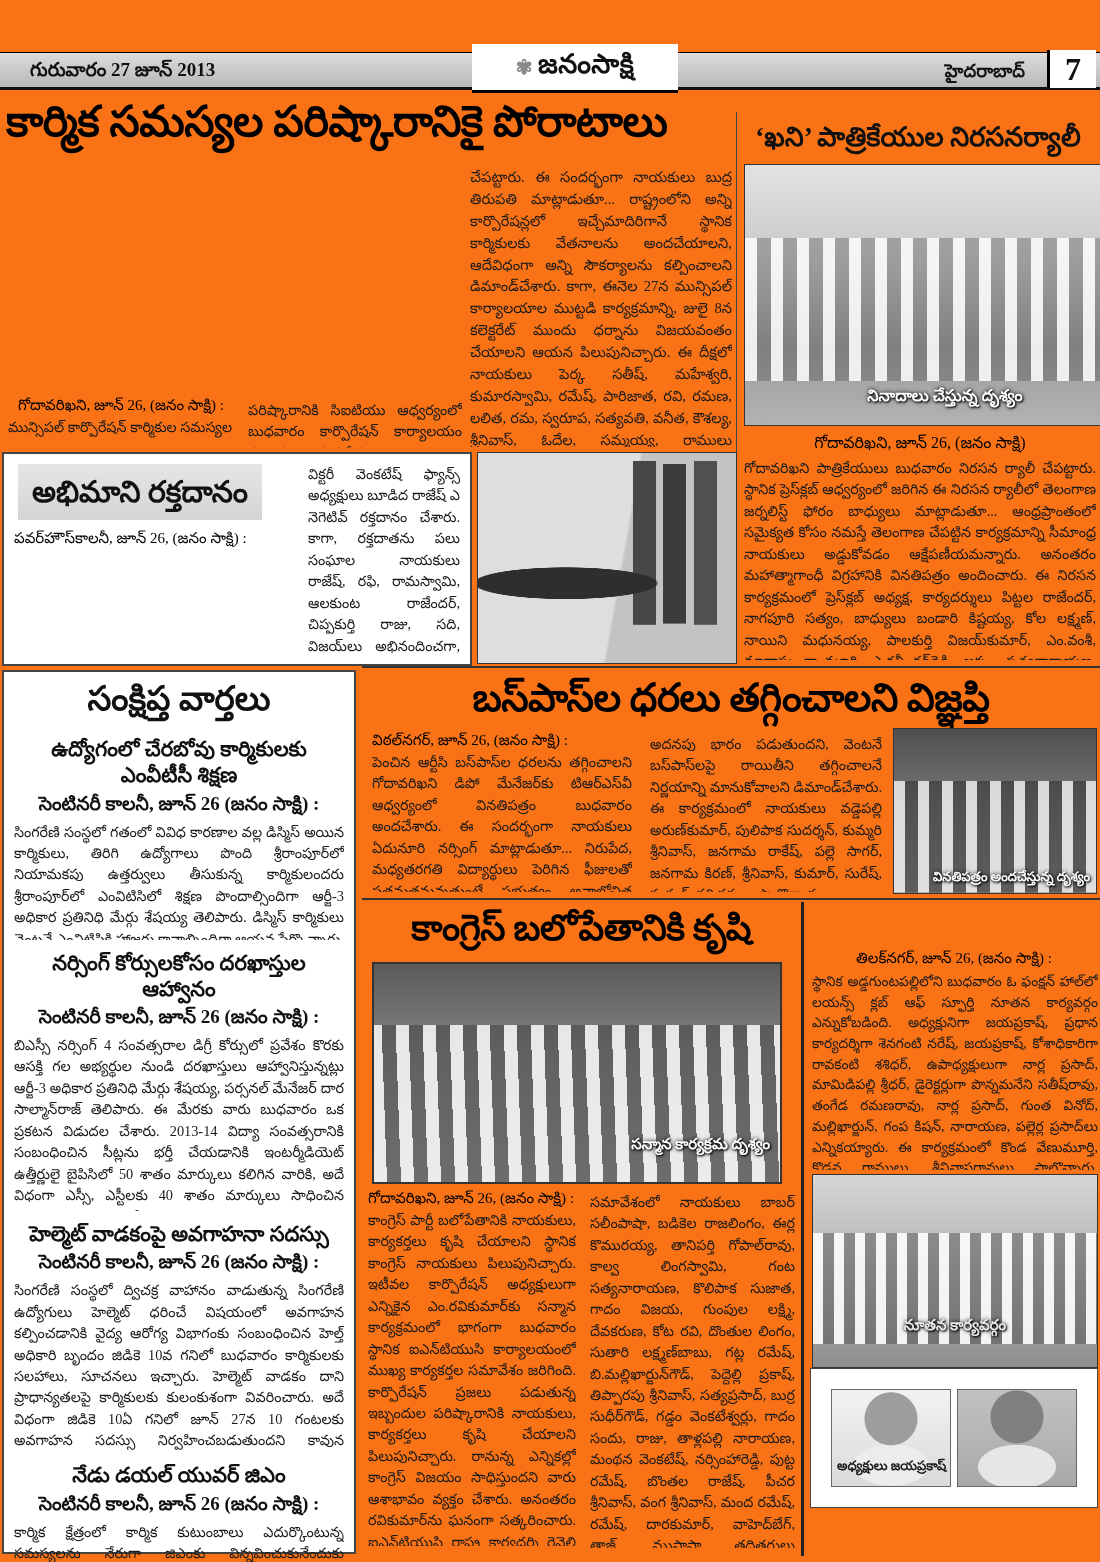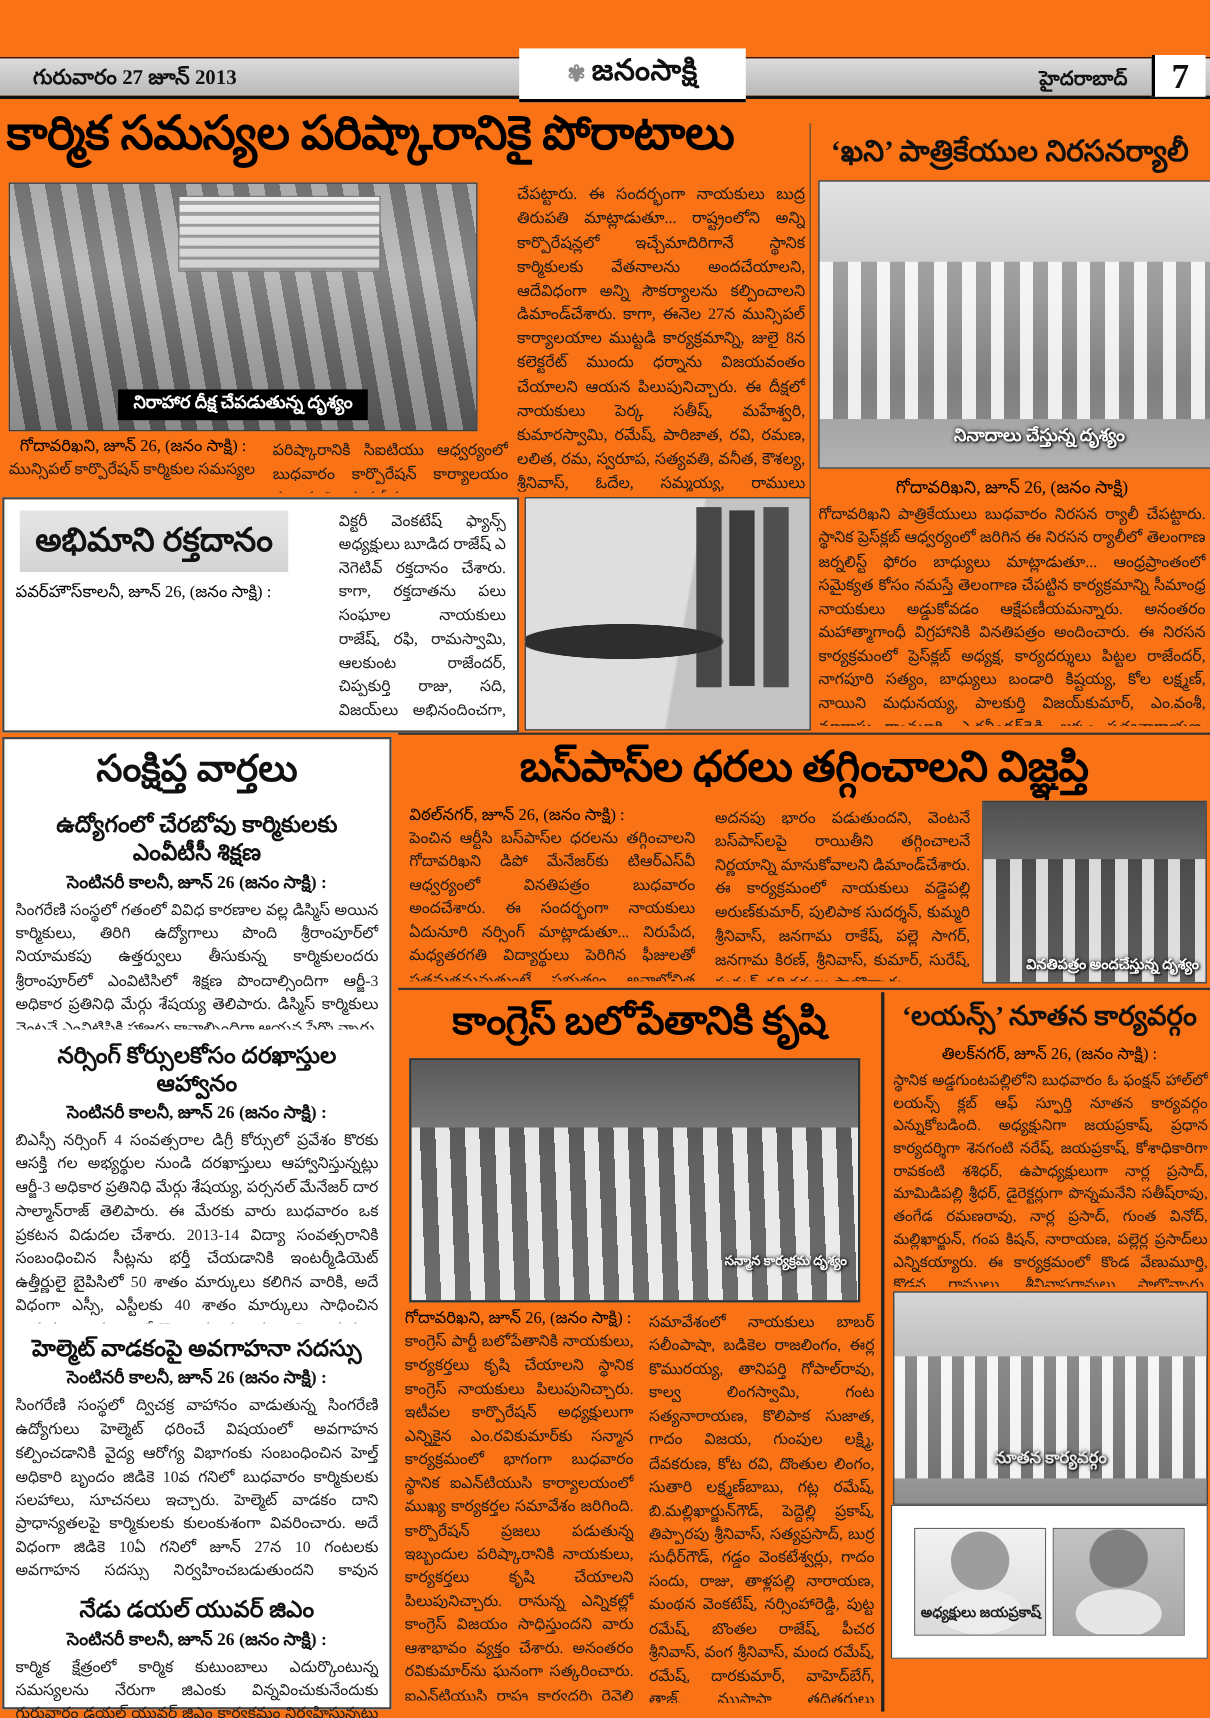--- a/index.html
+++ b/index.html
@@ -66,45 +66,41 @@
       radial-gradient(ellipse 62px 34px at 50% 78%, #ececec 0 60%, transparent 62%),
       linear-gradient(#f2f2f2,#dadada); }
   .port2 { background-image:
       radial-gradient(circle at 50% 28%, #808080 0 26px, transparent 27px),
       radial-gradient(ellipse 64px 36px at 50% 80%, #e6e6e6 0 60%, transparent 62%),
       linear-gradient(#c2c2c2,#a8a8a8); }
 
   .box { position:absolute; border:2px solid #444; background:#fff; }
   .gray-head { background:linear-gradient(#e6e6e6,#d4d4d4); font-weight:bold; text-align:center; }
   .brief-title { font-weight:bold; font-size:21px; text-align:center; line-height:1.25; margin:10px 0 4px; }
-  .brief-date { font-weight:bold; font-size:16px; text-align:center; margin-bottom:3px; }
+  .brief-date { font-weight:bold; font-size:19px; text-align:center; margin-bottom:3px; }
 </style>
 </head>
 <body>
 
 <div class="page">
 
   <div class="topbar"></div>
   <div class="abs b" style="left:30px; top:59px; font-size:19px;">గురువారం 27 జూన్ 2013</div>
   <div class="masthead">
     <span class="leaf">✾</span>
     <span>జనంసాక్షి</span>
   </div>
   <div class="abs b" style="right:75px; top:61px; font-size:18px;">హైదరాబాద్</div>
   <div class="pagenum">7</div>
 
   <div class="abs headline-xl" style="left:6px; top:98px; width:724px; font-size:43px;">కార్మిక సమస్యల పరిష్కారానికై పోరాటాలు</div>
   <div class="abs b ctr" style="left:740px; top:122px; width:356px; font-size:27px;">‘ఖని’ పాత్రికేయుల నిరసనర్యాలీ</div>
 
   <div class="vrule" style="left:736px; top:112px; height:552px;"></div>
 
-  <div class="photo ph1" style="left:8px; top:166px; width:424px; height:224px;">
-    <div class="banner"></div>
-    <div class="cap-box" style="bottom:9px;">నిరాహార దీక్ష చేపడుతున్న దృశ్యం</div>
-  </div>
   <div class="abs" style="left:8px; top:397px; width:226px;">
     <div class="dateline ctr">గోదావరిఖని, జూన్ 26, (జనం సాక్షి) :</div>
     <div class="body-txt" style="height:26px;">మున్సిపల్ కార్పొరేషన్ కార్మికుల సమస్యల</div>
   </div>
   <div class="abs body-txt" style="left:248px; top:400px; width:214px; height:48px;">పరిష్కారానికి సిఐటియు ఆధ్వర్యంలో బుధవారం కార్పొరేషన్ కార్యాలయం ముందు నిరాహార దీక్ష</div>
   <div class="abs body-txt" style="left:470px; top:167px; width:262px; height:280px; font-size:14.6px;">చేపట్టారు. ఈ సందర్భంగా నాయకులు బుద్ర తిరుపతి మాట్లాడుతూ... రాష్ట్రంలోని అన్ని కార్పొరేషన్లలో ఇచ్చేమాదిరిగానే స్థానిక కార్మికులకు వేతనాలను అందచేయాలని, ఆదేవిధంగా అన్ని సౌకర్యాలను కల్పించాలని డిమాండ్‌చేశారు. కాగా, ఈనెల 27న మున్సిపల్ కార్యాలయాల ముట్టడి కార్యక్రమాన్ని, జులై 8న కలెక్టరేట్ ముందు ధర్నాను విజయవంతం చేయాలని ఆయన పిలుపునిచ్చారు. ఈ దీక్షలో నాయకులు పెర్క సతీష్, మహేశ్వరి, కుమారస్వామి, రమేష్, పారిజాత, రవి, రమణ, లలిత, రమ, స్వరూప, సత్యవతి, వనీత, కౌశల్య, శ్రీనివాస్, ఓదేల, సమ్మయ్య, రాములు తదితరులు పాల్గొన్నారు.</div>
 
   <div class="photo ph2" style="left:744px; top:164px; width:352px; height:260px;">
     <div class="cap-on" style="bottom:16px; left:50%; transform:translateX(-50%);">నినాదాలు చేస్తున్న దృశ్యం</div>
   </div>
@@ -150,31 +146,30 @@
     </div>
     <div>
       <div class="brief-title">నేడు డయల్ యువర్ జిఎం</div>
       <div class="brief-date">సెంటినరీ కాలనీ, జూన్ 26 (జనం సాక్షి) :</div>
       <div class="body-txt" style="height:130px;">కార్మిక క్షేత్రంలో కార్మిక కుటుంబాలు ఎదుర్కొంటున్న సమస్యలను నేరుగా జిఎంకు విన్నవించుకునేందుకు గురువారం డయల్ యువర్ జిఎం కార్యక్రమం నిర్వహిస్తున్నట్లు అధికార ప్రతిధిని మేర్గు శేషయ్య ఒక ప్రకటనలో తెలిపారు. కార్మికులు తమ తమ సమస్యలను 259881 నెంబర్‌కు ఫోన్ చేసి జిఎం చిలుకూరి నరసింహారావుకు తమ సమస్యలను తెలియజేయాల్సిందిగా ఆయన కోరారు. ఈ అవకాశాన్ని కార్మిక కుటుంబాలు సద్వినియోగ పరుచుకోవాలని కోరారు.</div>
     </div>
   </div>
 
   <div class="abs headline-xl ctr" style="left:366px; top:908px; width:430px; font-size:36px;">కాంగ్రెస్ బలోపేతానికి కృషి</div>
   <div class="photo ph5" style="left:372px; top:962px; width:406px; height:218px; border-width:2px;">
-    <div class="cap-on" style="bottom:26px; right:10px; font-size:12px;">సన్మాన కార్యక్రమ దృశ్యం</div>
+    <div class="cap-on" style="bottom:26px; right:10px; font-size:15px;">సన్మాన కార్యక్రమ దృశ్యం</div>
   </div>
   <div class="abs" style="left:368px; top:1190px; width:208px;">
     <div class="dateline">గోదావరిఖని, జూన్ 26, (జనం సాక్షి) :</div>
     <div class="body-txt" style="height:336px;">కాంగ్రెస్ పార్టీ బలోపేతానికి నాయకులు, కార్యకర్తలు కృషి చేయాలని స్థానిక కాంగ్రెస్ నాయకులు పిలుపునిచ్చారు. ఇటీవల కార్పొరేషన్ అధ్యక్షులుగా ఎన్నికైన ఎం.రవికుమార్‌కు సన్మాన కార్యక్రమంలో భాగంగా బుధవారం స్థానిక ఐఎన్‌టియుసి కార్యాలయంలో ముఖ్య కార్యకర్తల సమావేశం జరిగింది. కార్పొరేషన్ ప్రజలు పడుతున్న ఇబ్బందుల పరిష్కారానికి నాయకులు, కార్యకర్తలు కృషి చేయాలని పిలుపునిచ్చారు. రానున్న ఎన్నికల్లో కాంగ్రెస్ విజయం సాధిస్తుందని వారు ఆశాభావం వ్యక్తం చేశారు. అనంతరం రవికుమార్‌ను ఘనంగా సత్కరించారు. ఐఎన్‌టియుసి రాష్ట్ర కార్యదర్శి రెవెల్లి రాజారాం అధ్యక్షతన జరిగిన ఈ</div>
   </div>
   <div class="abs body-txt" style="left:590px; top:1192px; width:205px; height:356px;">సమావేశంలో నాయకులు బాబర్ సలీంపాషా, బడికెల రాజలింగం, ఈర్ల కొమురయ్య, తానిపర్తి గోపాల్‌రావు, కాల్వ లింగస్వామి, గంట సత్యనారాయణ, కొలిపాక సుజాత, గాదం విజయ, గుంపుల లక్ష్మి, దేవకరుణ, కోట రవి, దొంతుల లింగం, సుతారి లక్ష్మణ్‌బాబు, గట్ల రమేష్, బి.మల్లిఖార్జున్‌గౌడ్, పెద్దెల్లి ప్రకాష్, తిప్పారపు శ్రీనివాస్, సత్యప్రసాద్, బుర్ర సుధీర్‌గౌడ్, గడ్డం వెంకటేశ్వర్లు, గాదం సందు, రాజు, తాళ్లపల్లి నారాయణ, మంథన వెంకటేష్, నర్సింహారెడ్డి, పుట్ట రమేష్, బొంతల రాజేష్, పీచర శ్రీనివాస్, వంగ శ్రీనివాస్, మంద రమేష్, రమేష్, దారకుమార్, వాహెద్‌బేగ్, తాజ్, ముస్తాఫా తదితరులు పాల్గొన్నారు.</div>
 
   <div class="vrule" style="left:801px; top:902px; width:3px; height:654px; background:#222;"></div>
 
-  <div class="abs b ctr" style="left:810px; top:910px; width:288px; font-size:25px;">‘లయన్స్’ నూతన కార్యవర్గం</div>
   <div class="abs dateline ctr" style="left:810px; top:950px; width:288px;">తిలక్‌నగర్, జూన్ 26, (జనం సాక్షి) :</div>
   <div class="abs body-txt" style="left:812px; top:972px; width:286px; height:198px; font-size:13.8px;">స్థానిక అడ్డగుంటపల్లిలోని బుధవారం ఓ ఫంక్షన్ హాల్‌లో లయన్స్ క్లబ్ ఆఫ్ స్ఫూర్తి నూతన కార్యవర్గం ఎన్నుకోబడింది. అధ్యక్షునిగా జయప్రకాష్, ప్రధాన కార్యదర్శిగా శెనగంటి నరేష్, జయప్రకాష్, కోశాధికారిగా రావకంటి శశిధర్, ఉపాధ్యక్షులుగా నార్ల ప్రసాద్, మామిడిపల్లి శ్రీధర్, డైరెక్టర్లుగా పొన్నమనేని సతీష్‌రావు, తంగేడ రమణరావు, నార్ల ప్రసాద్, గుంత వినోద్, మల్లిఖార్జున్, గంప కిషన్, నారాయణ, పల్లెర్ల ప్రసాద్‌లు ఎన్నికయ్యారు. ఈ కార్యక్రమంలో కొండ వేణుమూర్తి, కొడన రాములు, శ్రీనివాసరావులు పాల్గొన్నారు. సమాజంలో అభివృద్ధి కార్యక్రమాలు నిర్వహిస్తామని నూతన కార్యవర్గం పేర్కొంది.</div>
   <div class="photo ph6" style="left:812px; top:1174px; width:284px; height:192px;">
     <div class="cap-on" style="bottom:30px; left:50%; transform:translateX(-50%); color:#e8e8e8; font-size:15px;">నూతన కార్యవర్గం</div>
   </div>
   <div class="abs" style="left:810px; top:1368px; width:288px; height:140px; border:1px solid #444; background:#fff; display:flex; gap:6px; padding:20px; box-sizing:border-box;">
     <div class="port1" style="position:relative; flex:1; border:1px solid #666; overflow:hidden;">
       <div style="position:absolute; bottom:10px; left:5px; font-weight:bold; font-size:13px; color:#1c1c1c;">అధ్యక్షులు జయప్రకాష్</div>
     </div>
     <div class="port2" style="position:relative; flex:1; border:1px solid #666; overflow:hidden;"></div>

